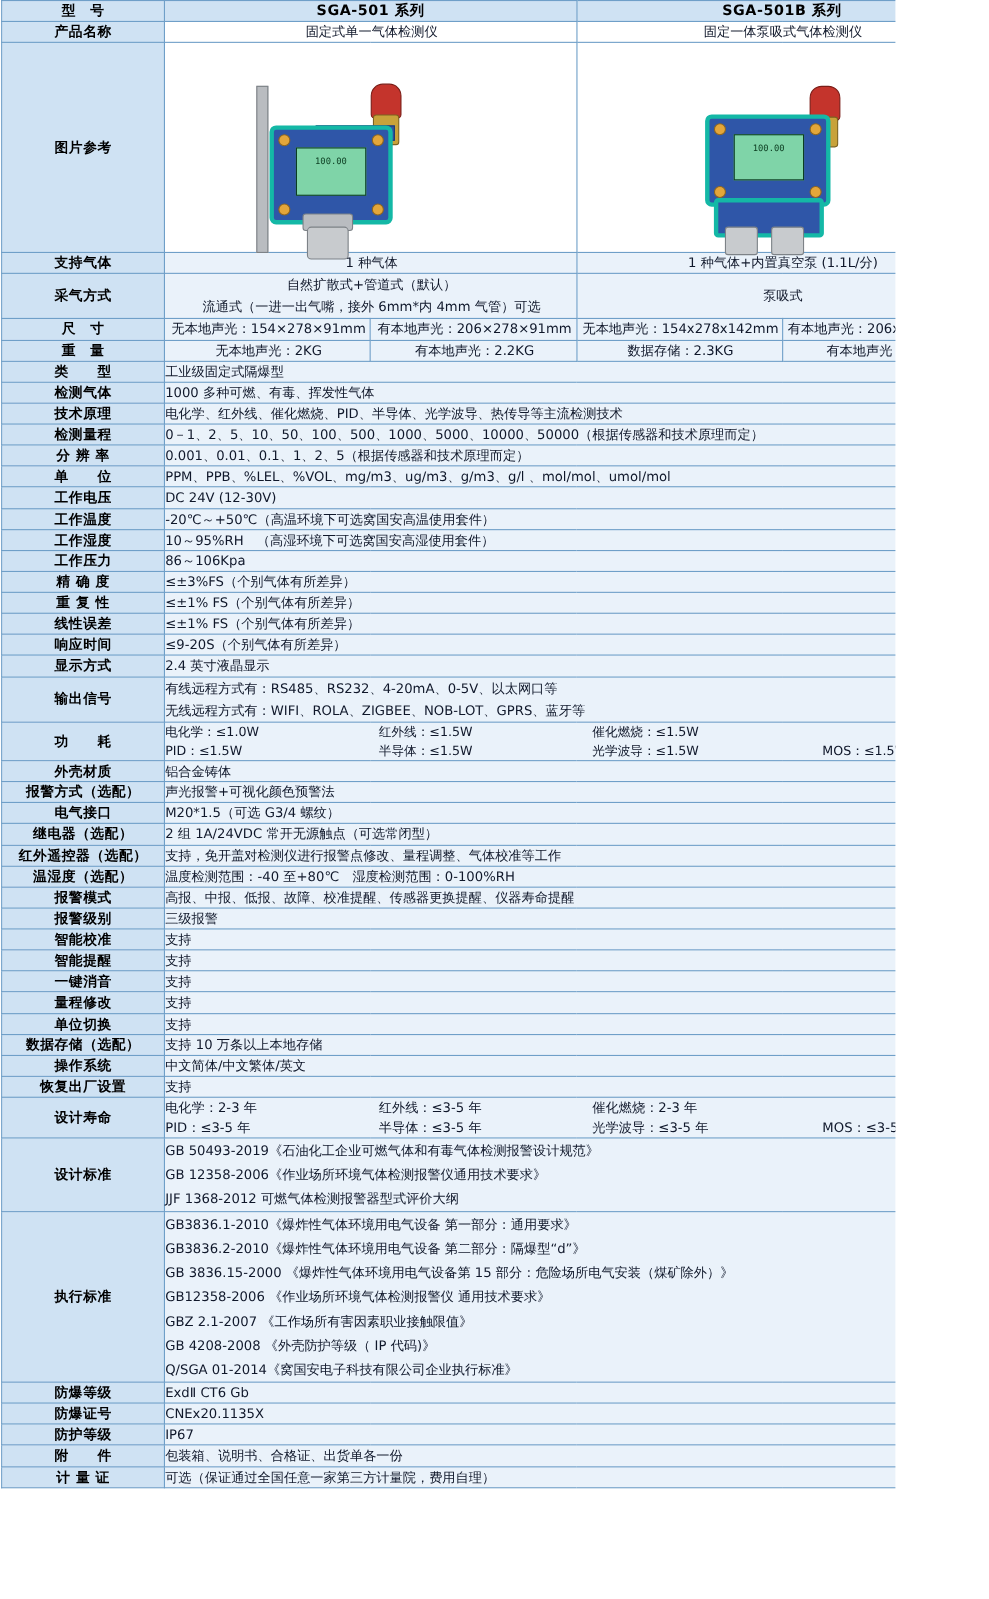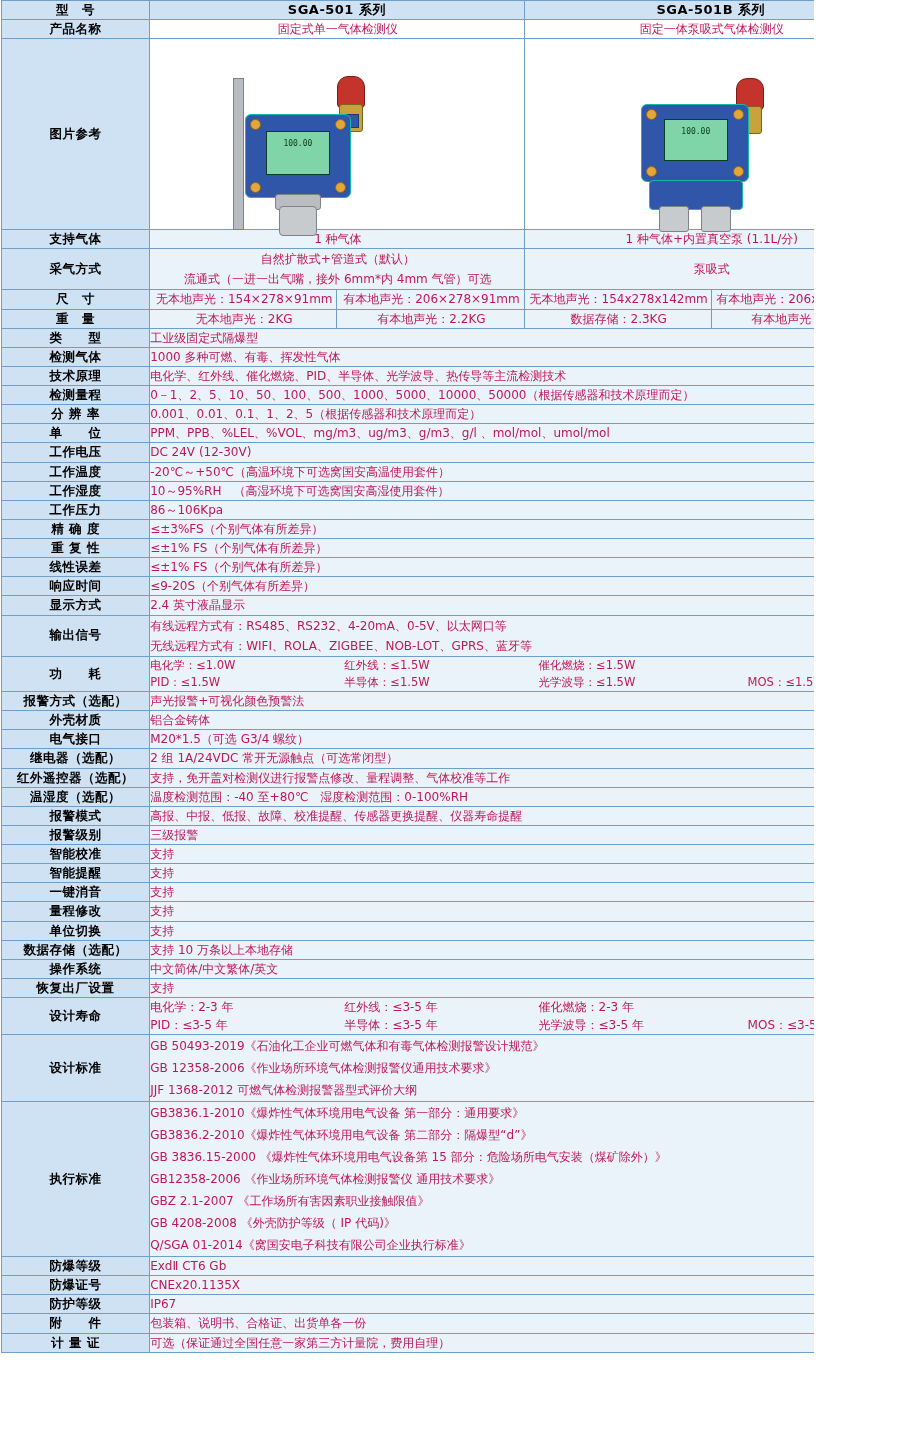--- a/index.html
+++ b/index.html
@@ -37,21 +37,21 @@
     color: #000;
     letter-spacing: 0.5px;
     padding: 4px 2px;
     line-height: 1.45;
   }
   .val {
     background: #eaf2fa;
     font-size: 12px;
     padding: 5px 6px 5px 8px;
     line-height: 1.5;
-    color: #be185d;
+    color: #0f172a;
   }
   .val.center {
     text-align: center;
     padding-left: 2px;
   }
   .val.white {
     background: #ffffff;
   }
   .hdr {
     background: #cfe2f3;
@@ -96,21 +96,21 @@
   
   .device-wrap {
     position: relative;
     width: 340px;
     height: 185px;
     margin: 0 auto;
   }
   .dev-body {
     position: absolute;
     background: #2f56a8;
-    border: 1px solid #14b8a6;
+    border: 4px solid #14b8a6;
     border-radius: 6px;
   }
   .screen {
     position: absolute;
     background: #7fd4a8;
     border: 1px solid #0b3d22;
   }
   .screen-txt {
     font-size: 8px;
     color: #0a3b1f;
@@ -352,26 +352,26 @@
       <div class="pwr-row">
         <div class="pwr-c1">PID：≤1.5W</div>
         <div class="pwr-c2">半导体：≤1.5W</div>
         <div class="pwr-c3">光学波导：≤1.5W</div>
         <div class="pwr-c4">MOS：≤1.5W</div>
       </div>
     </td>
   </tr>
 
   <tr>
+    <td class="lbl">外壳材质</td>
+    <td class="val" colspan="4">铝合金铸体</td>
+  </tr>
+  <tr>
     <td class="lbl">报警方式（选配）</td>
     <td class="val" colspan="4">声光报警+可视化颜色预警法</td>
-  </tr>
-  <tr>
-    <td class="lbl">外壳材质</td>
-    <td class="val" colspan="4">铝合金铸体</td>
   </tr>
   <tr>
     <td class="lbl">电气接口</td>
     <td class="val" colspan="4">M20*1.5（可选 G3/4 螺纹）</td>
   </tr>
   <tr>
     <td class="lbl">继电器（选配）</td>
     <td class="val" colspan="4">2 组 1A/24VDC 常开无源触点（可选常闭型）</td>
   </tr>
   <tr>

